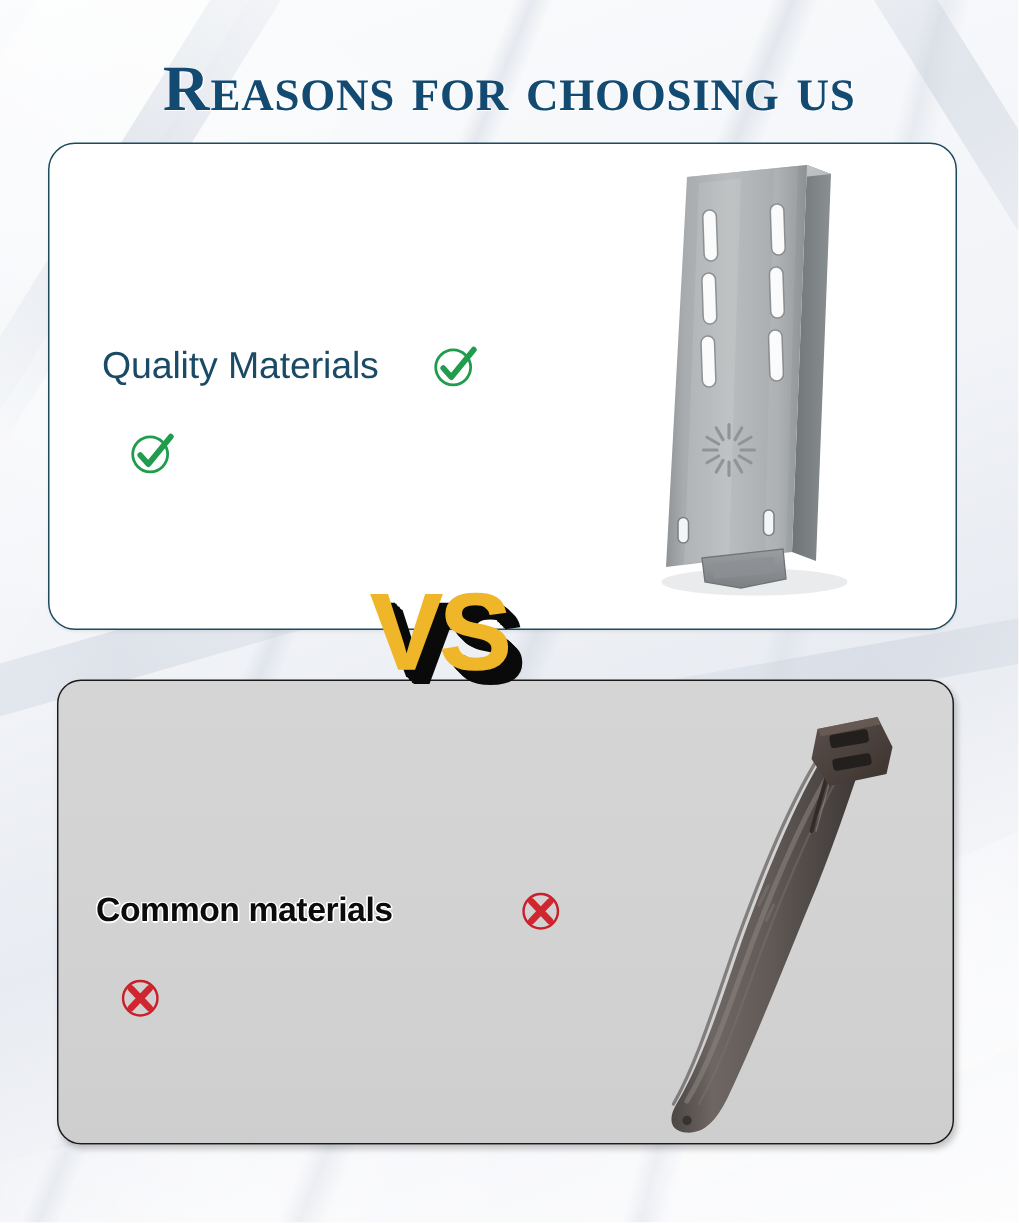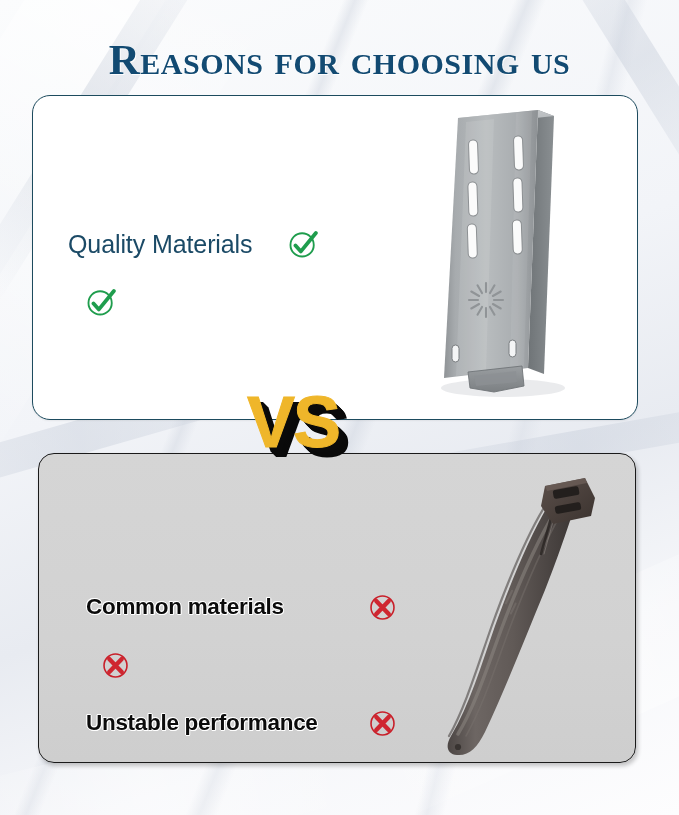--- a/index.html
+++ b/index.html
@@ -91,21 +91,21 @@
     color:#0b0b0b;
     letter-spacing:0;
     text-shadow:
       1.2px 0 0 #fff, -1.2px 0 0 #fff, 0 1.2px 0 #fff, 0 -1.2px 0 #fff,
       1px 1px 0 #fff, -1px -1px 0 #fff, 1px -1px 0 #fff, -1px 1px 0 #fff;
   }
 
   
   .feature-list { position:absolute; }
   #list-our    { left:68px; top:215px; width:250px; }
-  #list-others { left:86px; top:578px; width:310px; }
+  #list-others { left:64px; top:578px; width:310px; }
 
   .feature-row {
     display:flex; align-items:center;
     height:58px;
   }
   .feature-label { white-space:nowrap; }
 
   #list-our .feature-label {
     font-size:25px;
     color:#1b4a66;
@@ -286,27 +286,20 @@
       </svg>
     </div>
 
     <div class="feature-row">
       <svg class="mark" viewBox="0 0 32 32">
         <circle cx="16" cy="16" r="13.6" fill="none" stroke="#c8202a" stroke-width="1.9"></circle>
         <path d="M8.6 8.2 L23.4 23.8 M23.4 8.2 L8.6 23.8" stroke="#cf2630" stroke-width="5.2" stroke-linecap="round"></path>
       </svg>
     </div>
 
-    <div class="feature-row">
-      <span class="feature-label">Unstable performance</span>
-      <svg class="mark" viewBox="0 0 32 32">
-        <circle cx="16" cy="16" r="13.6" fill="none" stroke="#c8202a" stroke-width="1.9"></circle>
-        <path d="M8.6 8.2 L23.4 23.8 M23.4 8.2 L8.6 23.8" stroke="#cf2630" stroke-width="5.2" stroke-linecap="round"></path>
-      </svg>
-    </div>
 
   </div>
 
   <svg class="product" id="product-arm" viewBox="0 0 195 295">
     <defs>
       <linearGradient id="armBody" x1="0" y1="0" x2="1" y2="0">
         <stop offset="0" stop-color="#4c4644"></stop>
         <stop offset="0.22" stop-color="#6d6663"></stop>
         <stop offset="0.52" stop-color="#615a57"></stop>
         <stop offset="0.82" stop-color="#4a4442"></stop>

